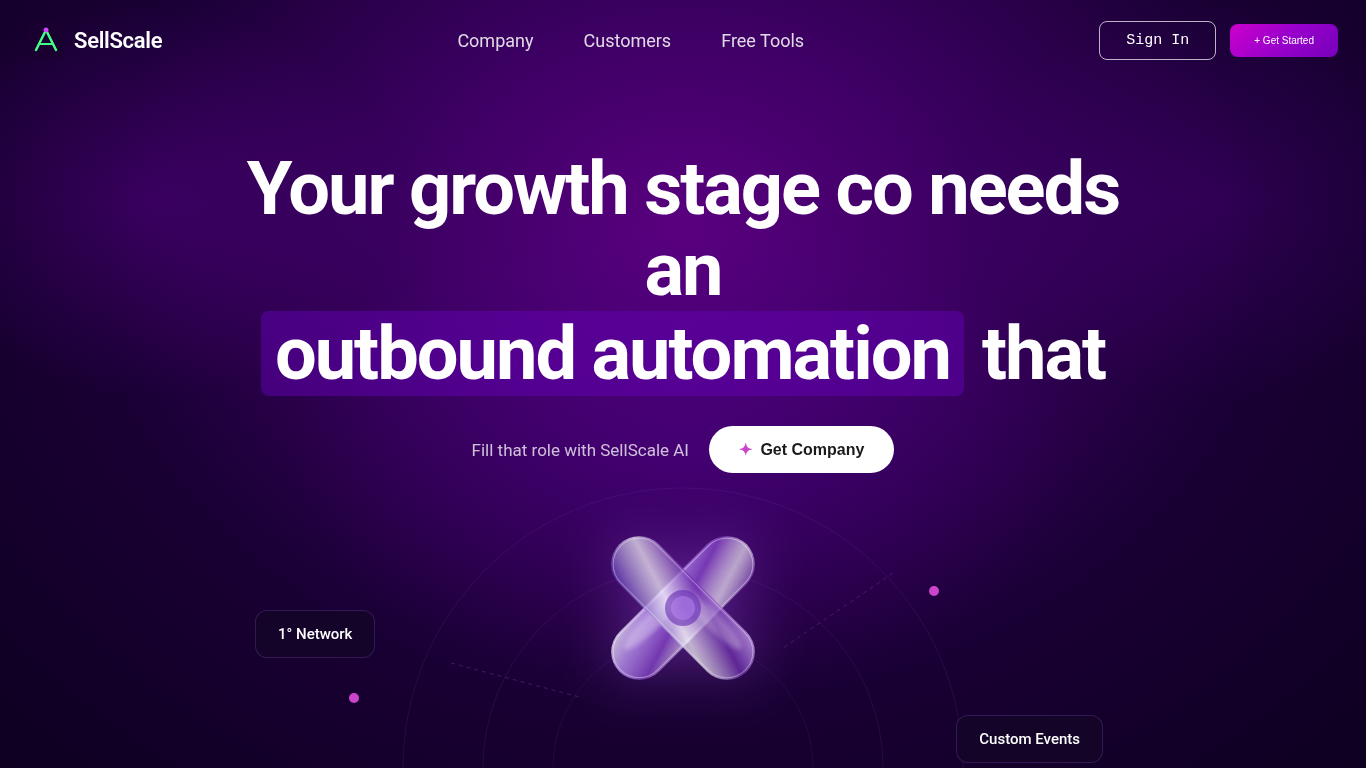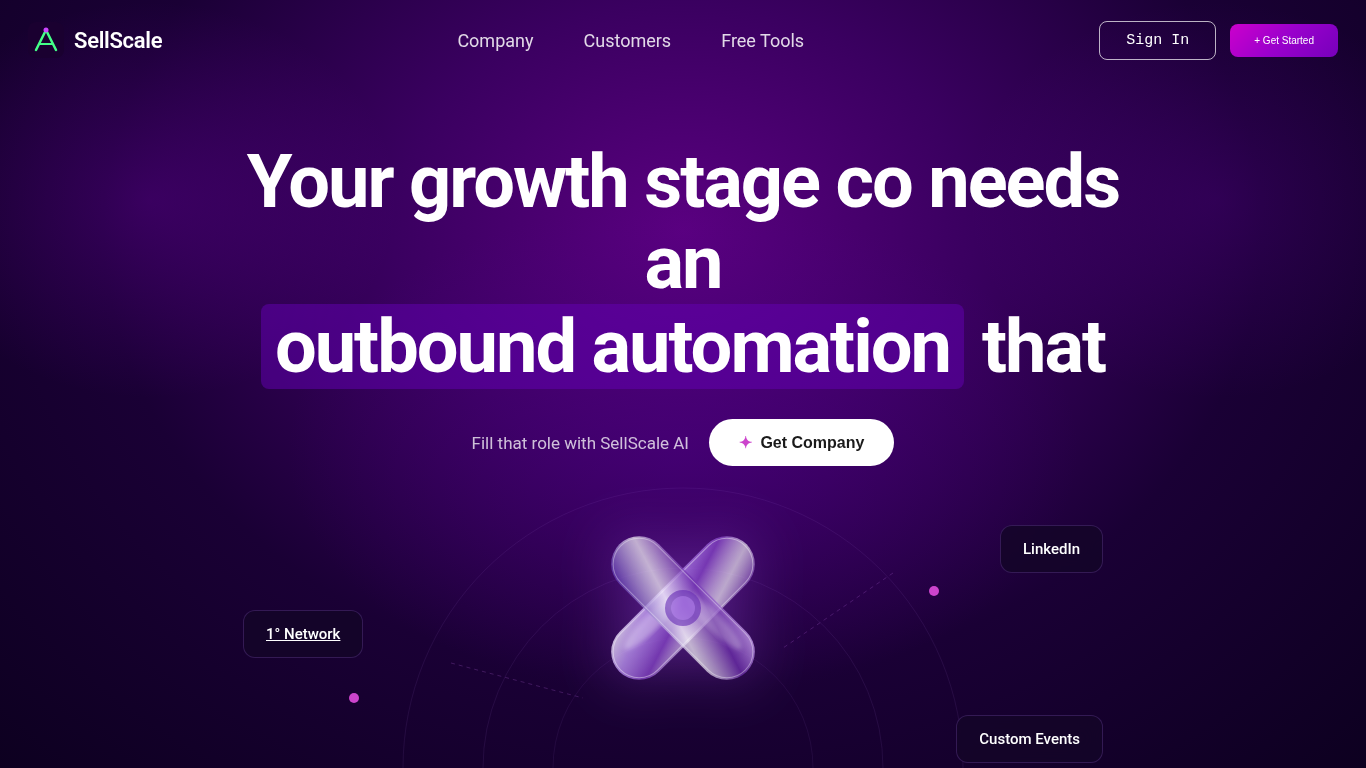--- a/index.html
+++ b/index.html
@@ -144,21 +144,21 @@
       padding-top: 60px;
     }
 
     .hero-title {
       font-size: 74px;
       font-weight: 700;
       color: #ffffff;
       line-height: 1.1;
       letter-spacing: -2px;
       max-width: 950px;
-      margin: 1px auto;
+      margin: 8px auto;
     }
 
     .hero-title-line2 {
       display: flex;
       align-items: center;
       justify-content: center;
       gap: 18px;
       flex-wrap: wrap;
     }
 
@@ -241,25 +241,24 @@
       border-radius: 12px;
       padding: 14px 22px;
       color: #ffffff;
       font-size: 15px;
       font-weight: 500;
       backdrop-filter: blur(10px);
     }
 
     .card-network {
       bottom: 110px;
-      left: 110px;
+      left: 122px;
       display: flex;
       align-items: center;
       gap: 10px;
-      text-decoration: underline;
     }
 
     .card-linkedin {
       bottom: 195px;
       right: 130px;
       display: flex;
       align-items: center;
       gap: 10px;
     }
 
@@ -403,23 +402,20 @@
         <circle cx="130" cy="120" r="18" fill="rgba(100,40,180,0.6)"></circle>
         <circle cx="130" cy="120" r="12" fill="rgba(200,150,255,0.4)"></circle>
       </svg>
     </div>
 
     <div class="floating-card card-network">
       <span>1° Network</span>
     </div>
     <div class="card-dot card-dot-network"></div>
 
-    <div class="floating-card card-linkedin">
-      <span>LinkedIn</span>
-    </div>
     <div class="card-dot card-dot-linkedin"></div>
 
     <div class="floating-card card-custom-events">
       <span>Custom Events</span>
     </div>
   </div>
 
 </div>
 
 </body></html>

